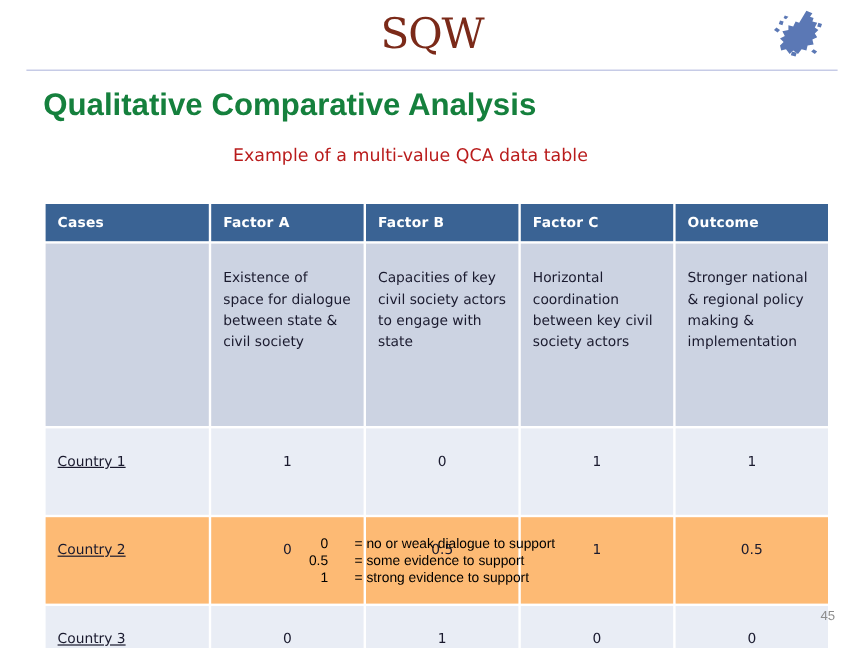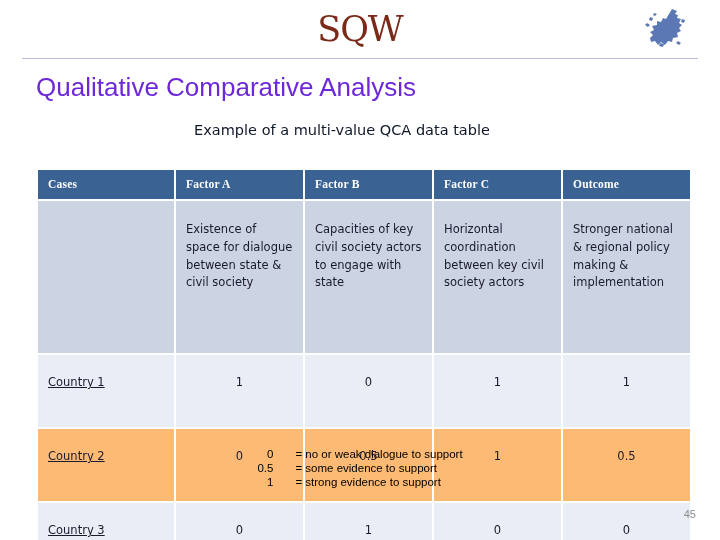--- a/index.html
+++ b/index.html
@@ -87,32 +87,32 @@
     width: 676px; height: 1px;
     background: #b9bfe0;
   }
 
   
   #page-title {
     position: absolute;
     left: 36px; top: 72px;
     font-family: "Liberation Sans", sans-serif;
     font-size: 26px;
-    font-weight: normal;
-    color: #6d28d9;
+    font-weight: bold;
+    color: #15803d;
     letter-spacing: 0px;
     line-height: 1.2;
   }
   #page-subtitle {
     position: absolute;
     left: 0; right: 36px; top: 122px;
     text-align: center;
     font-family: "DejaVu Sans", sans-serif;
     font-size: 14.5px;
-    color: #0f172a;
+    color: #b91c1c;
     line-height: 1.2;
   }
 
   
   #qca-table {
     position: absolute;
     left: 36px; top: 168px;
     width: 646px;
     border-collapse: separate;
     border-spacing: 2px 2px;
@@ -124,21 +124,20 @@
 
   #qca-table th {
     background: #3a6394;
     color: #ffffff;
     font-size: 11.5px;
     font-weight: bold;
     text-align: left;
     padding: 8px 10px 9px 10px;
     vertical-align: middle;
     letter-spacing: 0.2px;
-    font-family: Liberation Serif, serif;
   }
 
   #qca-table td {
     font-size: 11.5px;
     color: #1a1a2e;
     vertical-align: top;
     padding: 20px 10px;
   }
 
   tr.row-desc td {

